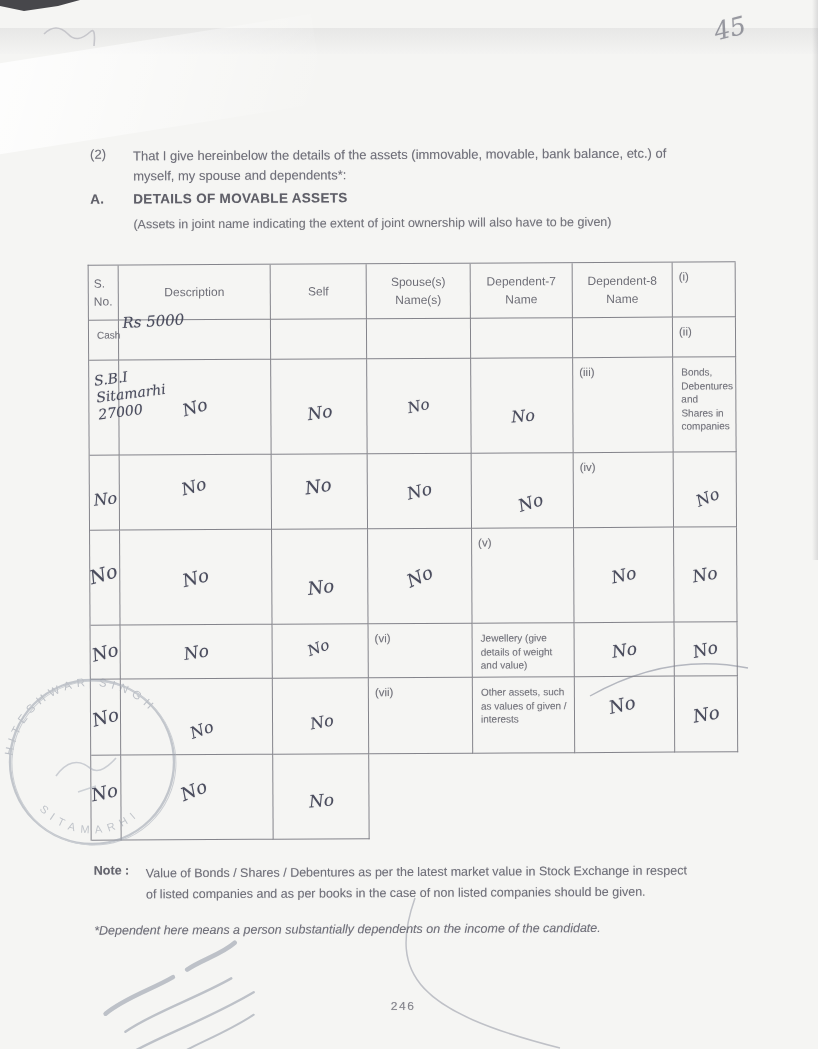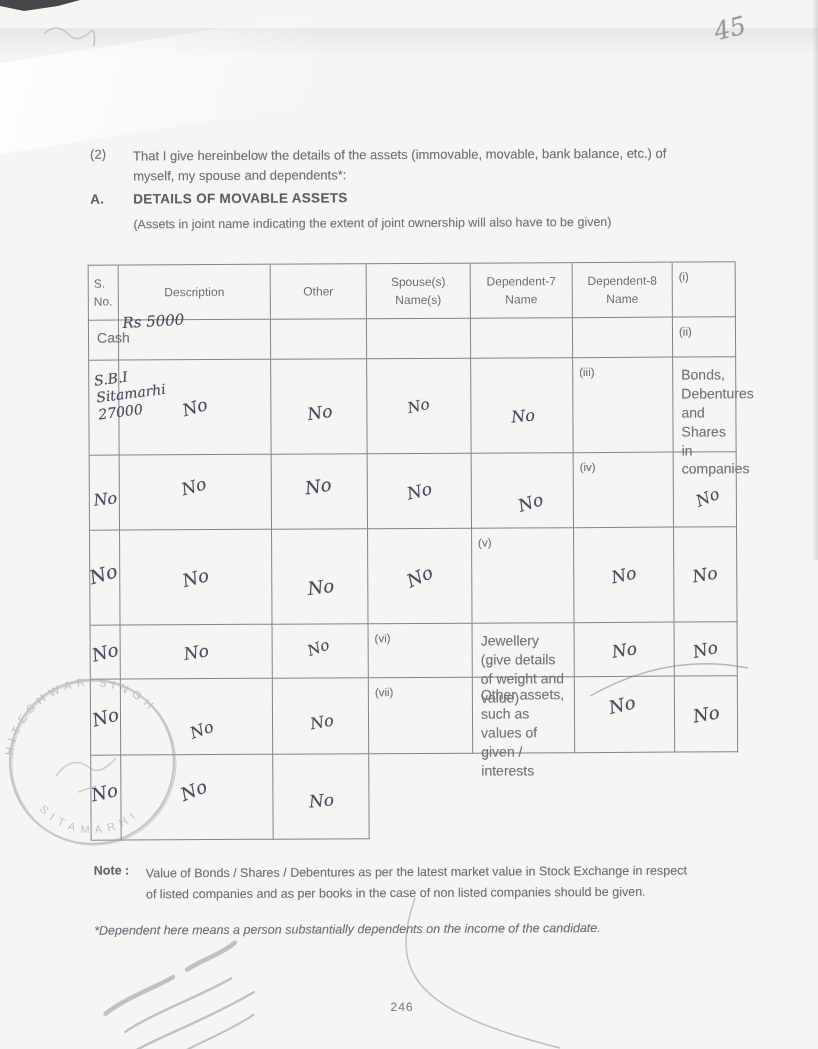--- a/index.html
+++ b/index.html
@@ -36,35 +36,35 @@
     grid-template-rows:55px 40px 95px 75px 95px 54px 76px 85px;
     border-top:1.4px solid #84848b;border-left:1.4px solid #84848b;
     background:rgba(255,255,255,.0);
   }
   .cell{border-right:1.4px solid #84848b;border-bottom:1.4px solid #84848b;
     position:relative;box-sizing:border-box;}
   .th{display:flex;flex-direction:column;align-items:center;justify-content:center;
     font-size:12px;line-height:1.5;color:#6e6e77;text-align:center;}
   .th.first{align-items:flex-start;padding-left:5px;}
   .sno{font-size:11.5px;padding:8px 0 0 6px;color:#74747c;}
-  .desc{font-size:14px;line-height:1.35;padding:8px 4px 0 8px;color:#74747c;}
+  .desc{font-size:10px;line-height:1.35;padding:8px 4px 0 8px;color:#74747c;}
   .val{display:flex;align-items:center;justify-content:center;}
   .val.left{justify-content:flex-start;align-items:flex-start;padding:2px 0 0 4px;}
   .hw{font-family:"DejaVu Serif",serif;font-style:italic;color:#4a4c5d;
     display:inline-block;text-shadow:0 0 1px rgba(70,72,90,.35);}
   .pre{white-space:pre-line;}
 
   
   .note-row{position:absolute;left:92px;top:862px;width:655px;display:flex;}
   .note-label{width:52px;flex:none;font-weight:bold;font-size:12.5px;color:#64646d;}
   .note-text{font-size:12.5px;line-height:1.7;white-space:pre-line;color:#70707a;}
   .dep-note{position:absolute;left:92px;top:922px;width:660px;
     font-size:12.5px;font-style:italic;color:#70707a;}
 
-  .page-num{position:absolute;left:388px;top:1000px;font-size:12px;color:#85858d;letter-spacing:1px;}
+  .page-num{position:absolute;left:388px;top:1000px;font-size:12px;color:#85858d;letter-spacing:1px;font-family:Liberation Mono, monospace;}
 
   .corner-mark{position:absolute;left:714px;top:14px;
     font-family:"DejaVu Serif",serif;font-style:italic;font-size:25px;
     color:rgba(108,110,122,.5);transform:rotate(-14deg);}
 
   svg{position:absolute;pointer-events:none;}
   .seal-svg{left:-6px;top:664px;opacity:.55;}
   .hindi-svg{left:88px;top:940px;opacity:.6;}
   .artifact-svg{left:0;top:0;}
 </style>
@@ -106,21 +106,21 @@
     <div class="assets-table">
 
       <div class="cell th first">
         <span>S.</span>
         <span>No.</span>
       </div>
       <div class="cell th">
         <span>Description</span>
       </div>
       <div class="cell th">
-        <span>Other</span>
+        <span>Self</span>
       </div>
       <div class="cell th">
         <span>Spouse(s)</span>
         <span>Name(s)</span>
       </div>
       <div class="cell th">
         <span>Dependent-7</span>
         <span>Name</span>
       </div>
       <div class="cell th">

